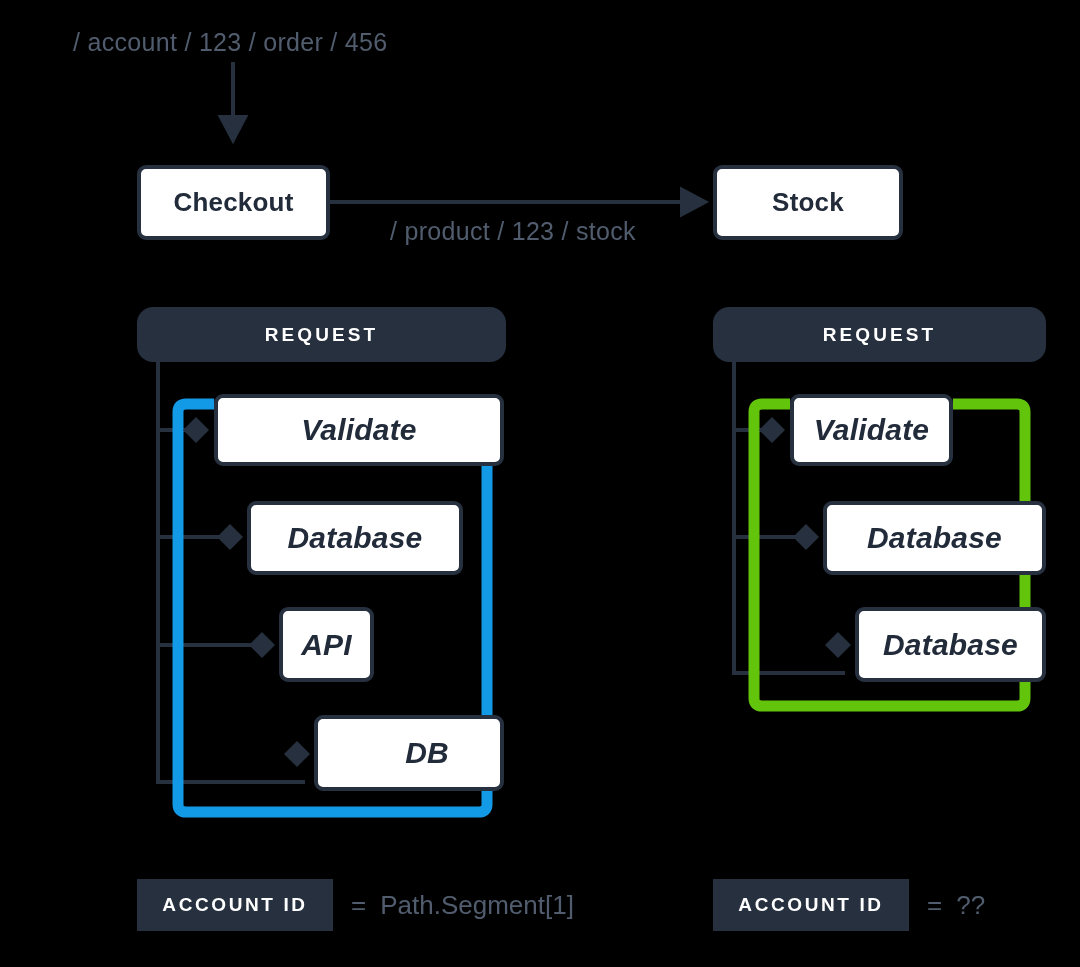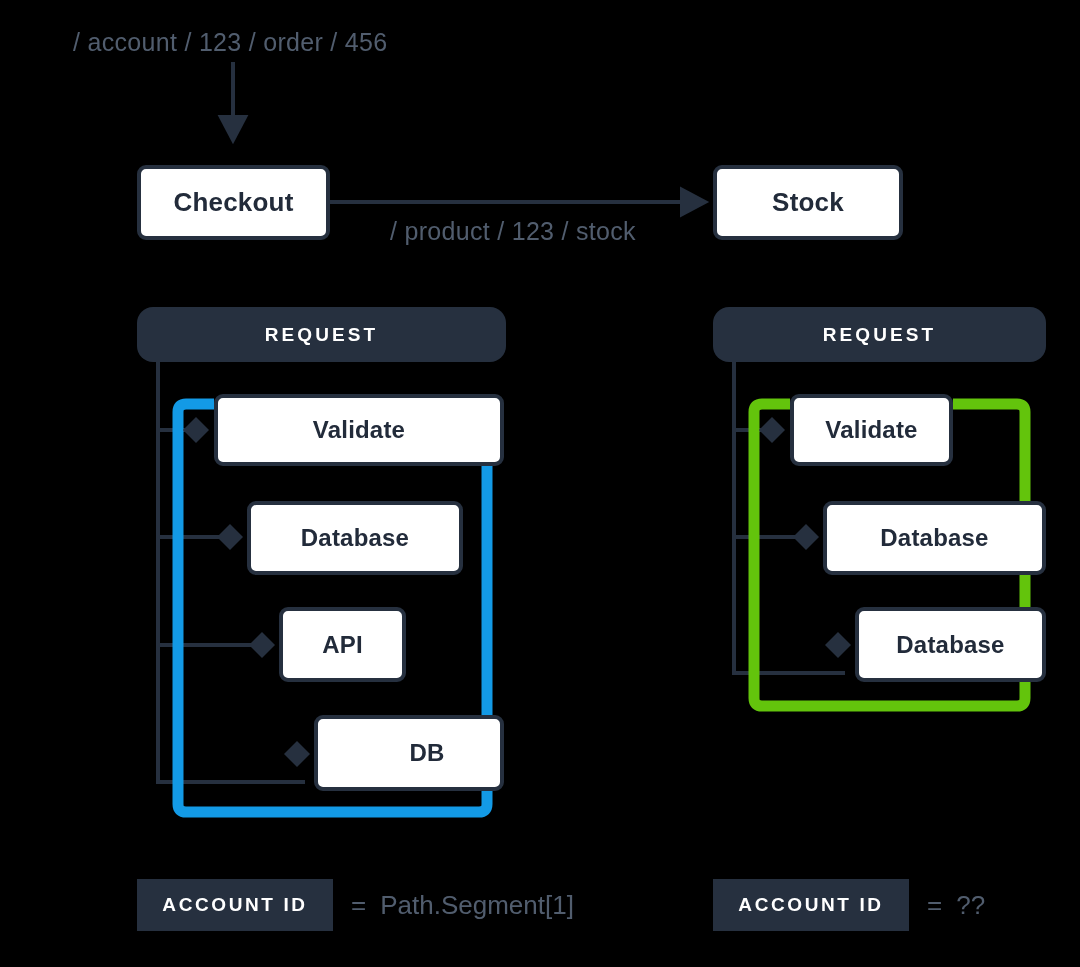--- a/index.html
+++ b/index.html
@@ -35,21 +35,22 @@
     border-radius: 9px;
     box-sizing: border-box;
     display: flex;
     align-items: center;
     justify-content: center;
     color: #222b3a;
     font-weight: bold;
     letter-spacing: 0.2px;
   }
   .flow-box {
-    font-size: 24px;
+    font-size: 30px;
+    font-style: italic;
   }
   .svc-box {
     font-size: 26px;
   }
   .req-header {
     position: absolute;
     background: #26303f;
     border-radius: 16px;
     box-sizing: border-box;
     display: flex;
@@ -148,21 +149,21 @@
   <div class="req-header" style="left:137px; top:307px; width:369px; height:55px;">
     <span>REQUEST</span>
   </div>
 
   <div class="node-box flow-box" style="left:214px; top:394px; width:290px; height:72px;">
     <span>Validate</span>
   </div>
   <div class="node-box flow-box" style="left:247px; top:501px; width:216px; height:74px;">
     <span>Database</span>
   </div>
-  <div class="node-box flow-box" style="left:279px; top:607px; width:127px; height:75px;">
+  <div class="node-box flow-box" style="left:279px; top:607px; width:95px; height:75px;">
     <span>API</span>
   </div>
   <div class="node-box flow-box" style="left:314px; top:715px; width:190px; height:76px;padding-left:36px;">
     <span>DB</span>
   </div>
 
   <div class="req-header" style="left:713px; top:307px; width:333px; height:55px;">
     <span>REQUEST</span>
   </div>
 

